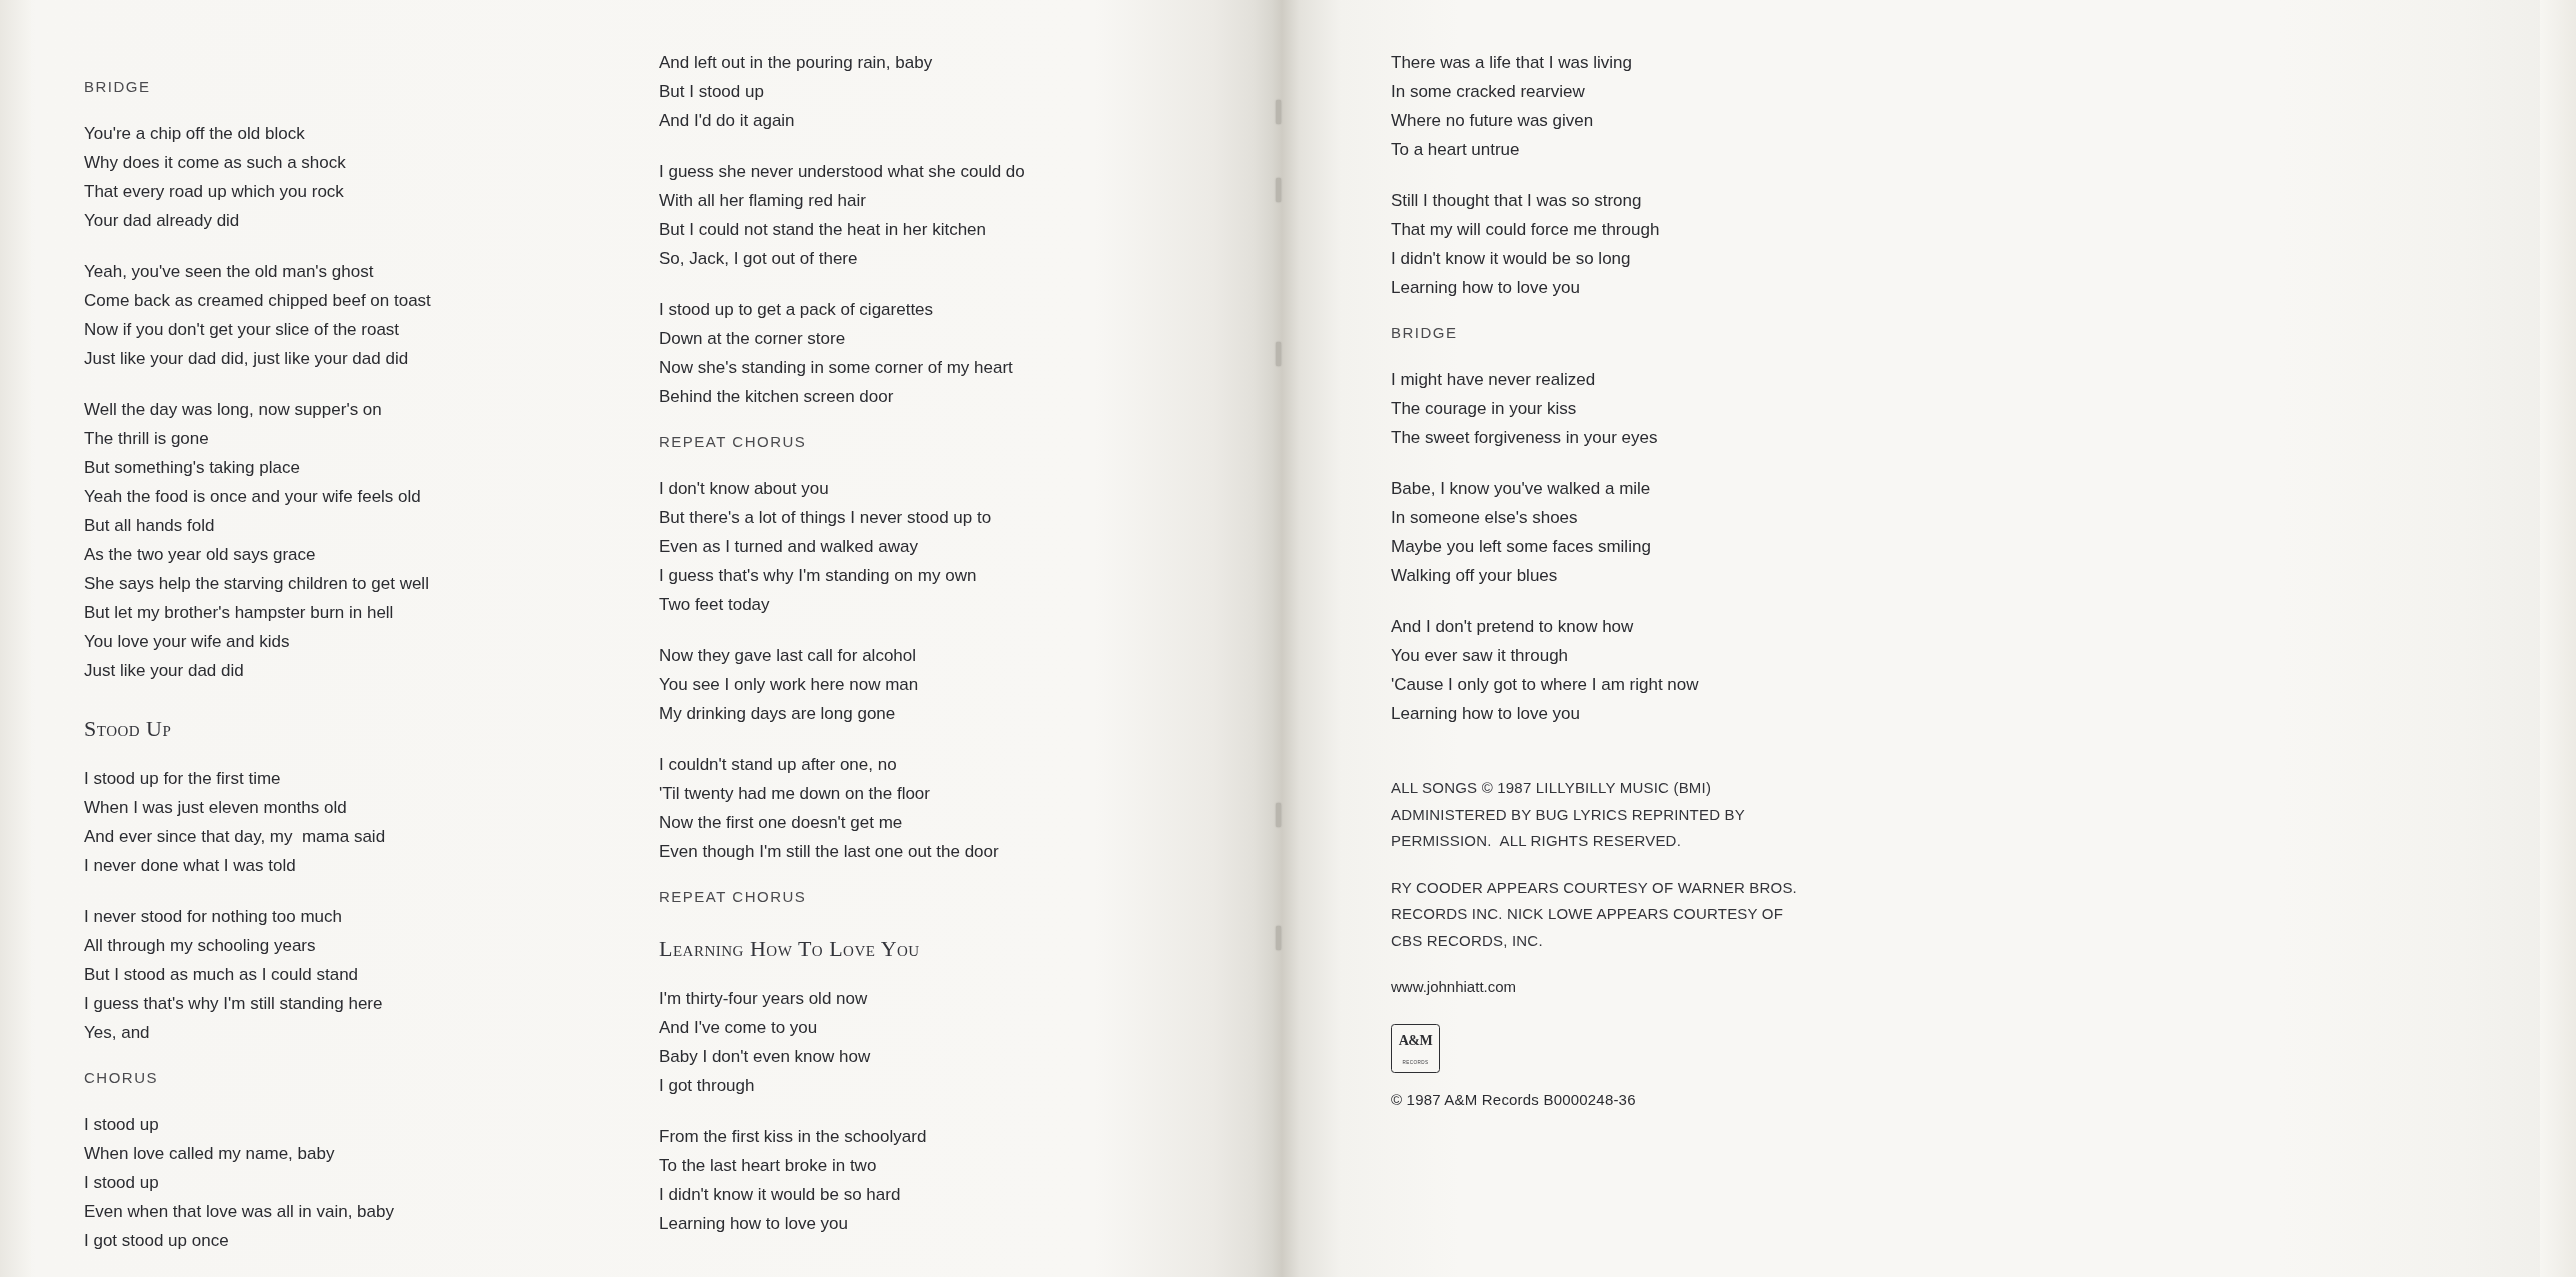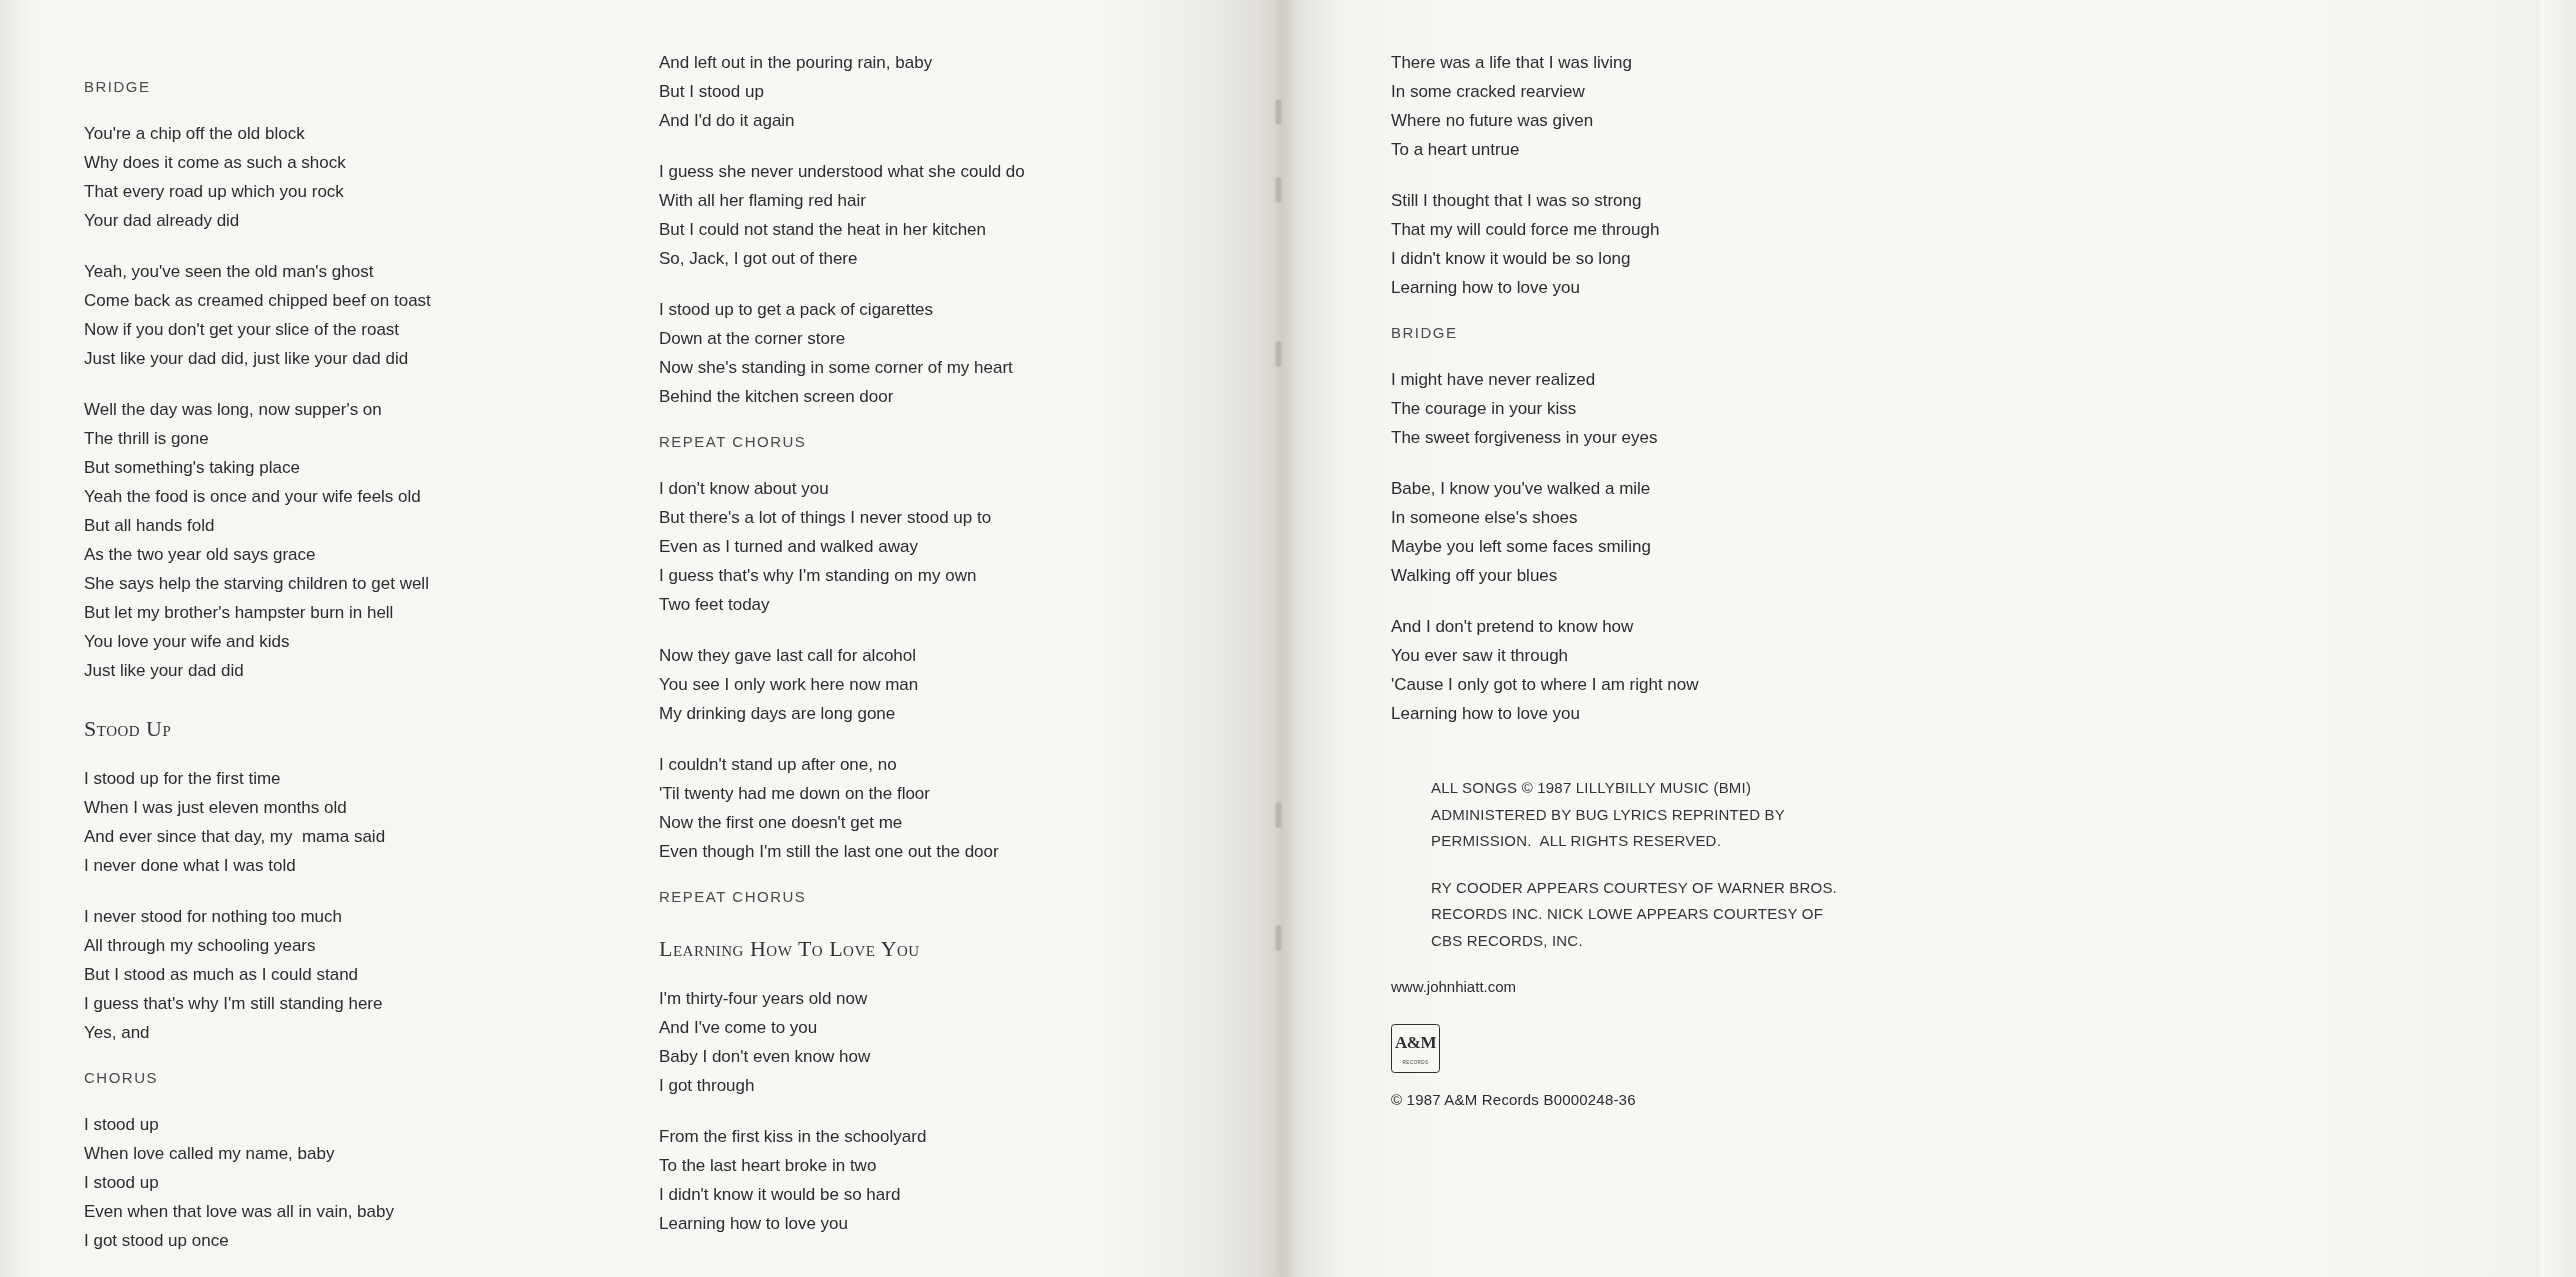--- a/index.html
+++ b/index.html
@@ -94,21 +94,20 @@
   }
   .label-only {
     margin-bottom: 24px;
   }
 
   .credits {
     margin-top: 47px;
   }
   .credit-block {
     margin-bottom: 20px;
-    margin-left: 40px;
   }
   .credit-line {
     font-size: 15px;
     line-height: 26.5px;
     letter-spacing: 0.2px;
     color: #33343a;
     font-variant: small-caps;
     white-space: pre;
   }
   .weblink {
@@ -125,21 +124,21 @@
     border-radius: 3.6px;
     position: relative;
     background: #f8f7f4;
   }
   .am-logo .am-text {
     position: absolute;
     top: 8.2px; left: 0; right: 0;
     text-align: center;
     font-family: "Liberation Serif", serif;
     font-weight: bold;
-    font-size: 17px;
+    font-size: 14px;
     color: #2e2f33;
     letter-spacing: -0.5px;
   }
   .am-logo .am-sub {
     position: absolute;
     bottom: 6.4px; left: 0; right: 0;
     text-align: center;
     font-size: 4.6px;
     letter-spacing: 0.4px;
     color: #3a3b3f;

